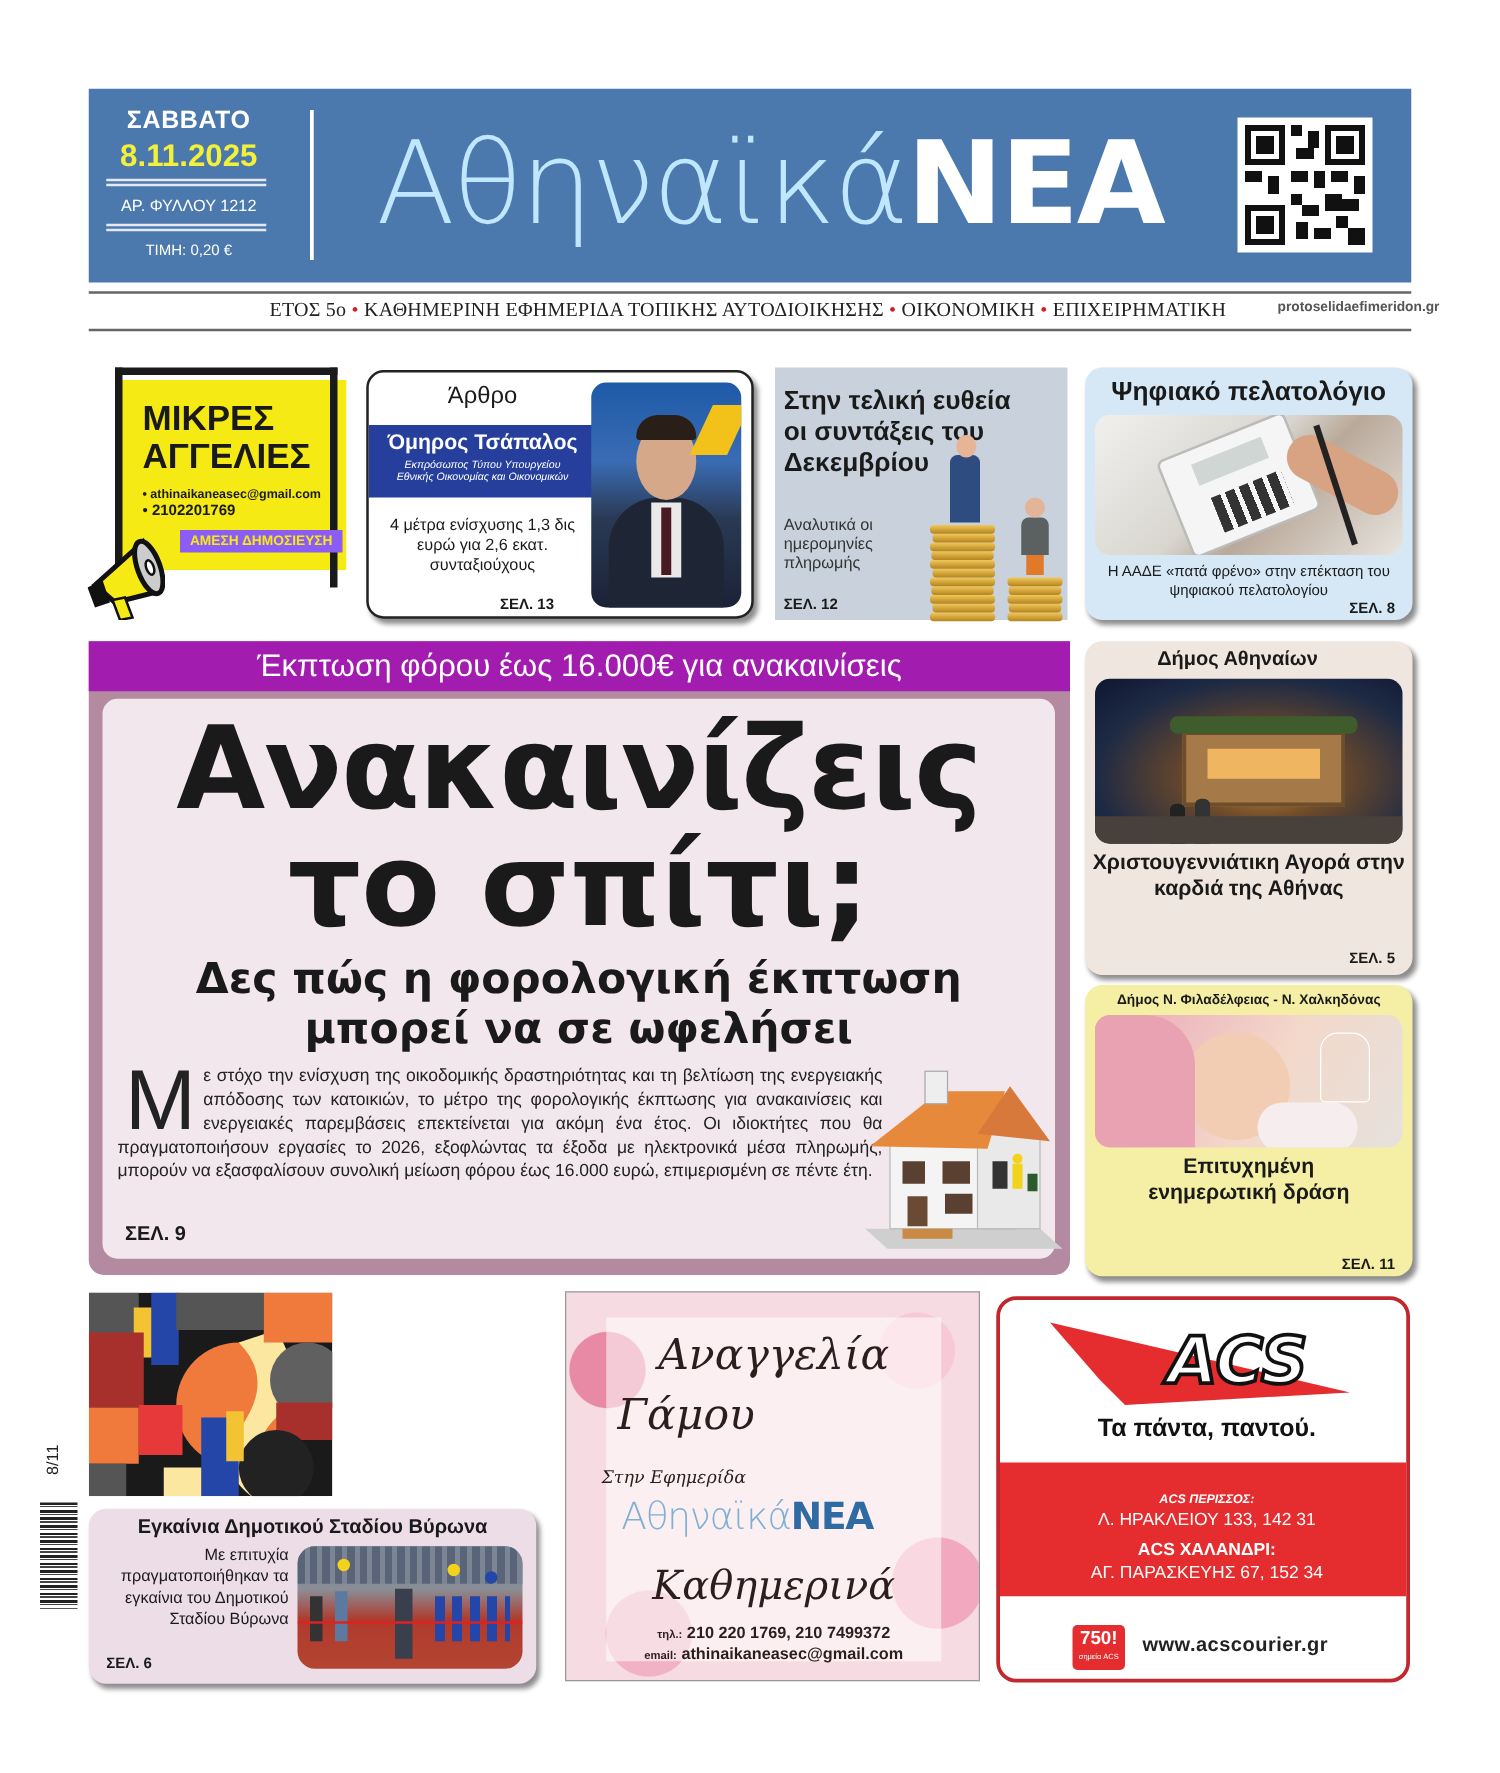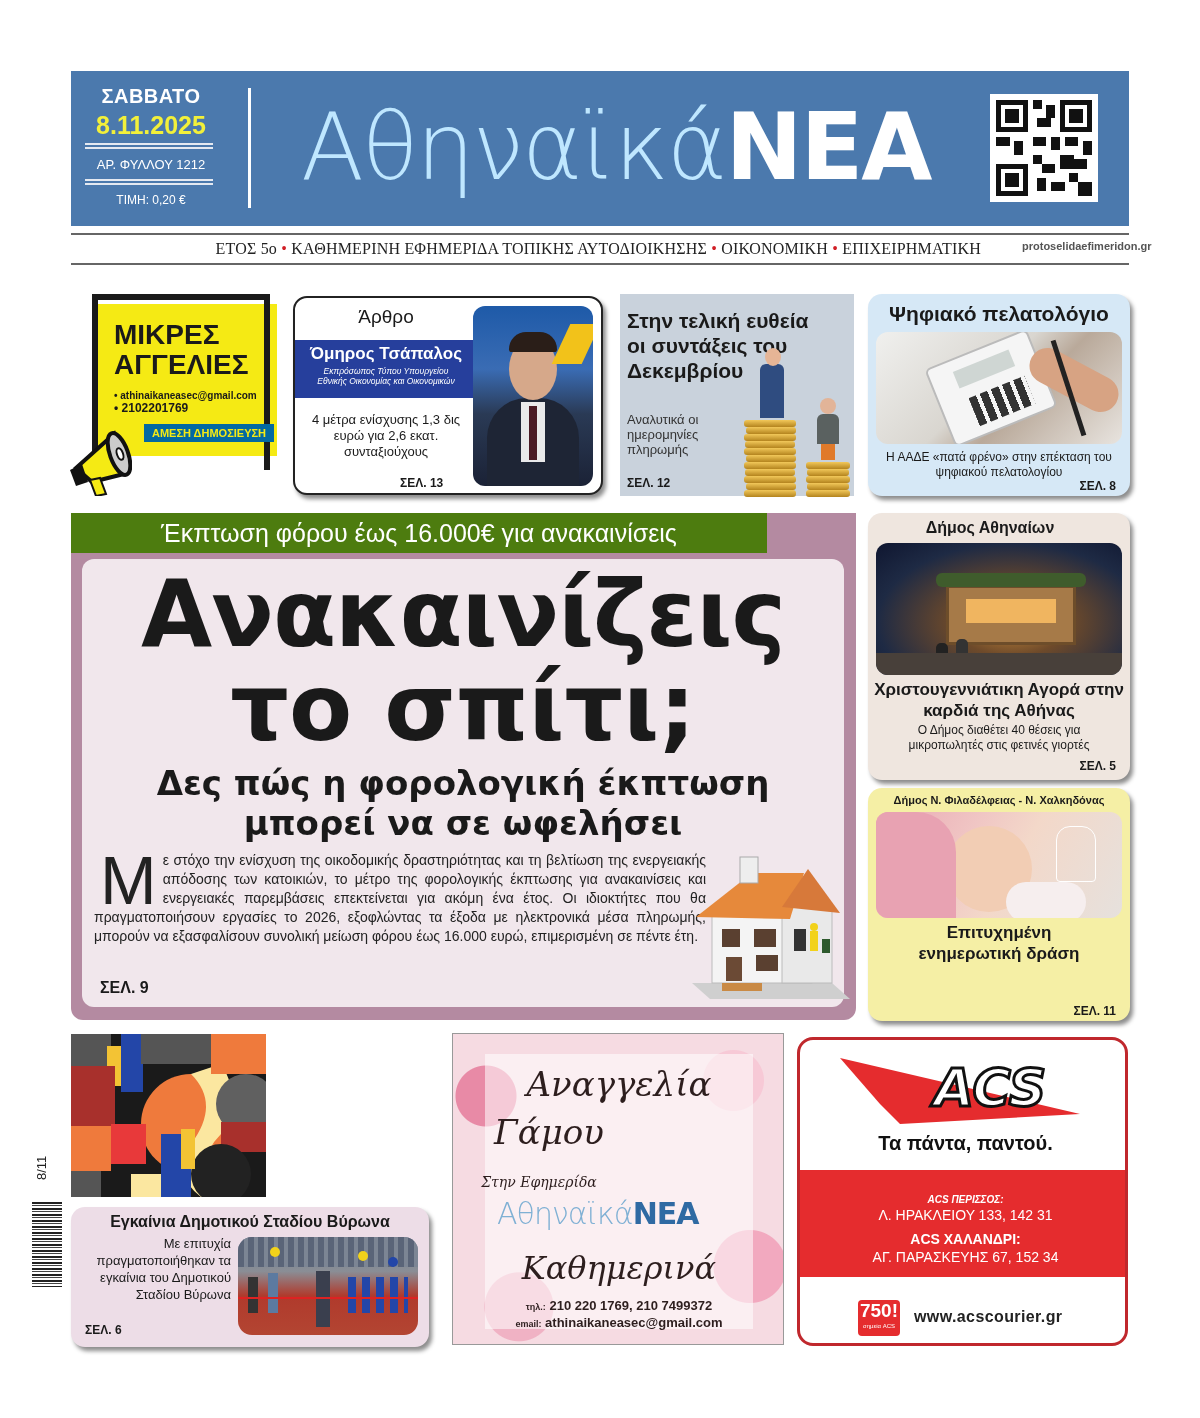--- a/index.html
+++ b/index.html
@@ -28,21 +28,21 @@
   #tagline .dot { color: #d11f26; }
   #site-credit { left: 1022px; top: 240px; font-size: 11px; font-weight: bold; color: #555; white-space: nowrap; }
 
   
   #classifieds { left: 70px; top: 294px; width: 210px; height: 205px; }
   #classifieds .yellow { position: absolute; left: 27px; top: 10px; width: 180px; height: 152px; background: #f5ea14; }
   #classifieds .frame { position: absolute; left: 22px; top: 0; width: 178px; height: 176px; border: 6px solid #1a1a1a; border-bottom: none; }
   #classifieds .t1 { position: absolute; left: 44px; top: 26px; font-size: 28px; font-weight: bold; line-height: 30px; }
   #classifieds .contact { position: absolute; left: 44px; top: 96px; font-size: 10px; font-weight: bold; line-height: 12px; }
   #classifieds .phone { font-size: 12px; }
-  #classifieds .badge { position: absolute; left: 74px; top: 130px; width: 130px; height: 18px; background: #0369a1; color: #f5ea14; font-size: 11px; font-weight: bold; text-align: center; line-height: 18px; }
+  #classifieds .badge { position: absolute; left: 74px; top: 130px; width: 130px; height: 18px; background: #8b5cf6; color: #f5ea14; font-size: 11px; font-weight: bold; text-align: center; line-height: 18px; }
   #classifieds .mega { position: absolute; left: 0; top: 130px; }
 
   
   .card { border-radius: 14px; box-shadow: 3px 4px 4px rgba(0,0,0,0.45); overflow: hidden; }
   #article { left: 293px; top: 296px; width: 310px; height: 199px; background: #fff; border: 2px solid #222; }
   #article .label { position: absolute; left: 0; top: 8px; width: 182px; text-align: center; font-size: 19px; }
   #article .namebox { position: absolute; left: 0; top: 42px; width: 182px; height: 58px; background: #263f9c; color: #fff; text-align: center; }
   #article .name { font-size: 17px; font-weight: bold; margin-top: 4px; }
   #article .role { font-size: 8.5px; font-style: italic; line-height: 10px; margin-top: 2px; }
   #article .lead { position: absolute; left: 0; top: 114px; width: 182px; text-align: center; font-size: 13px; line-height: 16px; }
@@ -60,21 +60,21 @@
 
   
   #digital { left: 868px; top: 294px; width: 262px; height: 202px; background: #d6e8f6; }
   #digital .h { position: absolute; left: 0; top: 8px; width: 262px; text-align: center; font-size: 21px; font-weight: bold; }
   #digital .img { position: absolute; left: 8px; top: 38px; width: 246px; height: 112px; border-radius: 12px; background: linear-gradient(135deg,#f0f0ee 0%,#d9d6d0 45%,#b9a99a 60%,#e8e4df 100%); overflow: hidden; }
   #digital .sub { position: absolute; left: 0; top: 156px; width: 262px; text-align: center; font-size: 12px; line-height: 15px; }
   #digital .page { position: absolute; right: 14px; top: 185px; font-size: 12px; font-weight: bold; }
 
   
   #main { left: 71px; top: 513px; width: 785px; height: 507px; background: #b48aa1; border-radius: 0 0 12px 12px; }
-  #main .kicker { position: absolute; left: 0; top: 0; width: 696px; height: 40px; background: #4d7c0f; color: #fff; text-align: center; font-size: 25px; line-height: 40px; }
+  #main .kicker { position: absolute; left: 0; top: 0; width: 785px; height: 40px; background: #a21caf; color: #fff; text-align: center; font-size: 25px; line-height: 40px; }
   #main .panel { position: absolute; left: 11px; top: 46px; width: 762px; height: 448px; background: #f1e7ec; border-radius: 12px; }
   #main .hl1 { position: absolute; left: 0; top: 10px; width: 762px; text-align: center; font-size: 92px; font-weight: 900; line-height: 92px; letter-spacing: -1px; font-family: "DejaVu Sans", sans-serif; }
   #main .hl2 { position: absolute; left: 0; top: 104px; width: 762px; text-align: center; font-size: 92px; font-weight: 900; line-height: 92px; font-family: "DejaVu Sans", sans-serif; }
   #main .deck { position: absolute; left: 0; top: 204px; width: 762px; text-align: center; font-size: 34px; font-weight: 900; line-height: 40px; font-family: "DejaVu Sans", sans-serif; }
   #main .body { position: absolute; left: 12px; top: 292px; width: 612px; font-size: 14px; line-height: 19px; color: #222; text-align: justify; }
   #main .dropcap { float: left; font-size: 68px; line-height: 54px; margin: 2px 6px 0 6px; font-family: "Liberation Sans", sans-serif; }
   #main .page { position: absolute; left: 18px; top: 420px; font-size: 16px; font-weight: bold; }
 
   
   #xmas { left: 868px; top: 513px; width: 262px; height: 267px; background: #efe6df; }
@@ -125,21 +125,21 @@
   
   #acs { left: 797px; top: 1037px; width: 331px; height: 309px; border: 3px solid #c0282d; border-radius: 16px; background: #fff; overflow: hidden; }
   #acs .logo { position: absolute; left: 40px; top: 14px; width: 240px; height: 70px; }
   #acs .slogan { position: absolute; left: 0; top: 92px; width: 331px; text-align: center; font-size: 20px; font-weight: bold; color: #111; }
   #acs .red { position: absolute; left: 0; top: 130px; width: 331px; height: 107px; background: #e52c2e; color: #fff; text-align: center; }
   #acs .b1 { margin-top: 24px; font-size: 10px; font-weight: bold; font-style: italic; }
   #acs .a1 { font-size: 14px; margin-top: 2px; }
   #acs .b2 { margin-top: 8px; font-size: 14px; font-weight: bold; }
   #acs .a2 { font-size: 14px; margin-top: 2px; }
   #acs .badge750 { position: absolute; left: 58px; top: 260px; width: 42px; height: 36px; background: #e52c2e; color: #fff; border-radius: 4px; text-align: center; }
-  #acs .badge750 .n { font-size: 19px; font-weight: bold; line-height: 22px; }
+  #acs .badge750 .n { font-size: 15px; font-weight: bold; line-height: 22px; }
   #acs .badge750 .s { font-size: 6px; line-height: 8px; }
   #acs .url { position: absolute; left: 114px; top: 268px; font-size: 16px; font-weight: bold; color: #222; letter-spacing: 0.4px; }
 
   
   #side { left: 30px; top: 1150px; width: 30px; height: 170px; }
   #side .edition { position: absolute; left: 4px; top: 10px; transform: rotate(-90deg); transform-origin: 10px 10px; font-size: 13px; color: #222; white-space: nowrap; }
   #side .bars { position: absolute; left: 2px; top: 52px; width: 30px; height: 85px; background: repeating-linear-gradient(180deg,#222 0,#222 2px,#fff 2px,#fff 3px,#444 3px,#444 4px,#fff 4px,#fff 6px); }
 </style>
 </head>
 <body>
@@ -323,21 +323,20 @@
   <div class="h">Δήμος Αθηναίων</div>
   <div class="img">
     <div style="position:absolute;left:70px;top:42px;width:130px;height:60px;background:#a67a48;border:3px solid #6d4d2a;"></div>
     <div style="position:absolute;left:60px;top:30px;width:150px;height:14px;background:#3f5c2c;border-radius:6px;"></div>
     <div style="position:absolute;left:90px;top:56px;width:90px;height:24px;background:#f0b560;"></div>
     <div style="position:absolute;left:60px;top:100px;width:12px;height:32px;background:#222;border-radius:5px 5px 0 0;"></div>
     <div style="position:absolute;left:80px;top:96px;width:12px;height:36px;background:#333;border-radius:5px 5px 0 0;"></div>
     <div style="position:absolute;left:0;top:110px;width:246px;height:22px;background:#48403a;"></div>
   </div>
   <div class="t" style="padding:0 6px">Χριστουγεννιάτικη Αγορά στην καρδιά της Αθήνας</div>
-  <div class="sub" style="padding:0 12px">Ο Δήμος διαθέτει 40 θέσεις για μικροπωλητές στις φετινές γιορτές</div>
   <div class="page">ΣΕΛ. 5</div>
 </div>
 
 <div id="health" class="abs card">
   <div class="h">Δήμος Ν. Φιλαδέλφειας - Ν. Χαλκηδόνας</div>
   <div class="img">
     <div style="position:absolute;left:70px;top:14px;width:86px;height:86px;border-radius:50%;background:#f2cdb4;"></div>
     <div style="position:absolute;left:0;top:0;width:80px;height:106px;background:#e8a2b2;border-radius:0 40px 0 0;"></div>
     <div style="position:absolute;left:130px;top:70px;width:80px;height:40px;background:#f6eeee;border-radius:20px;"></div>
     <div style="position:absolute;left:180px;top:14px;width:40px;height:56px;border:1px solid #fff;border-radius:14px 14px 4px 4px;"></div>

